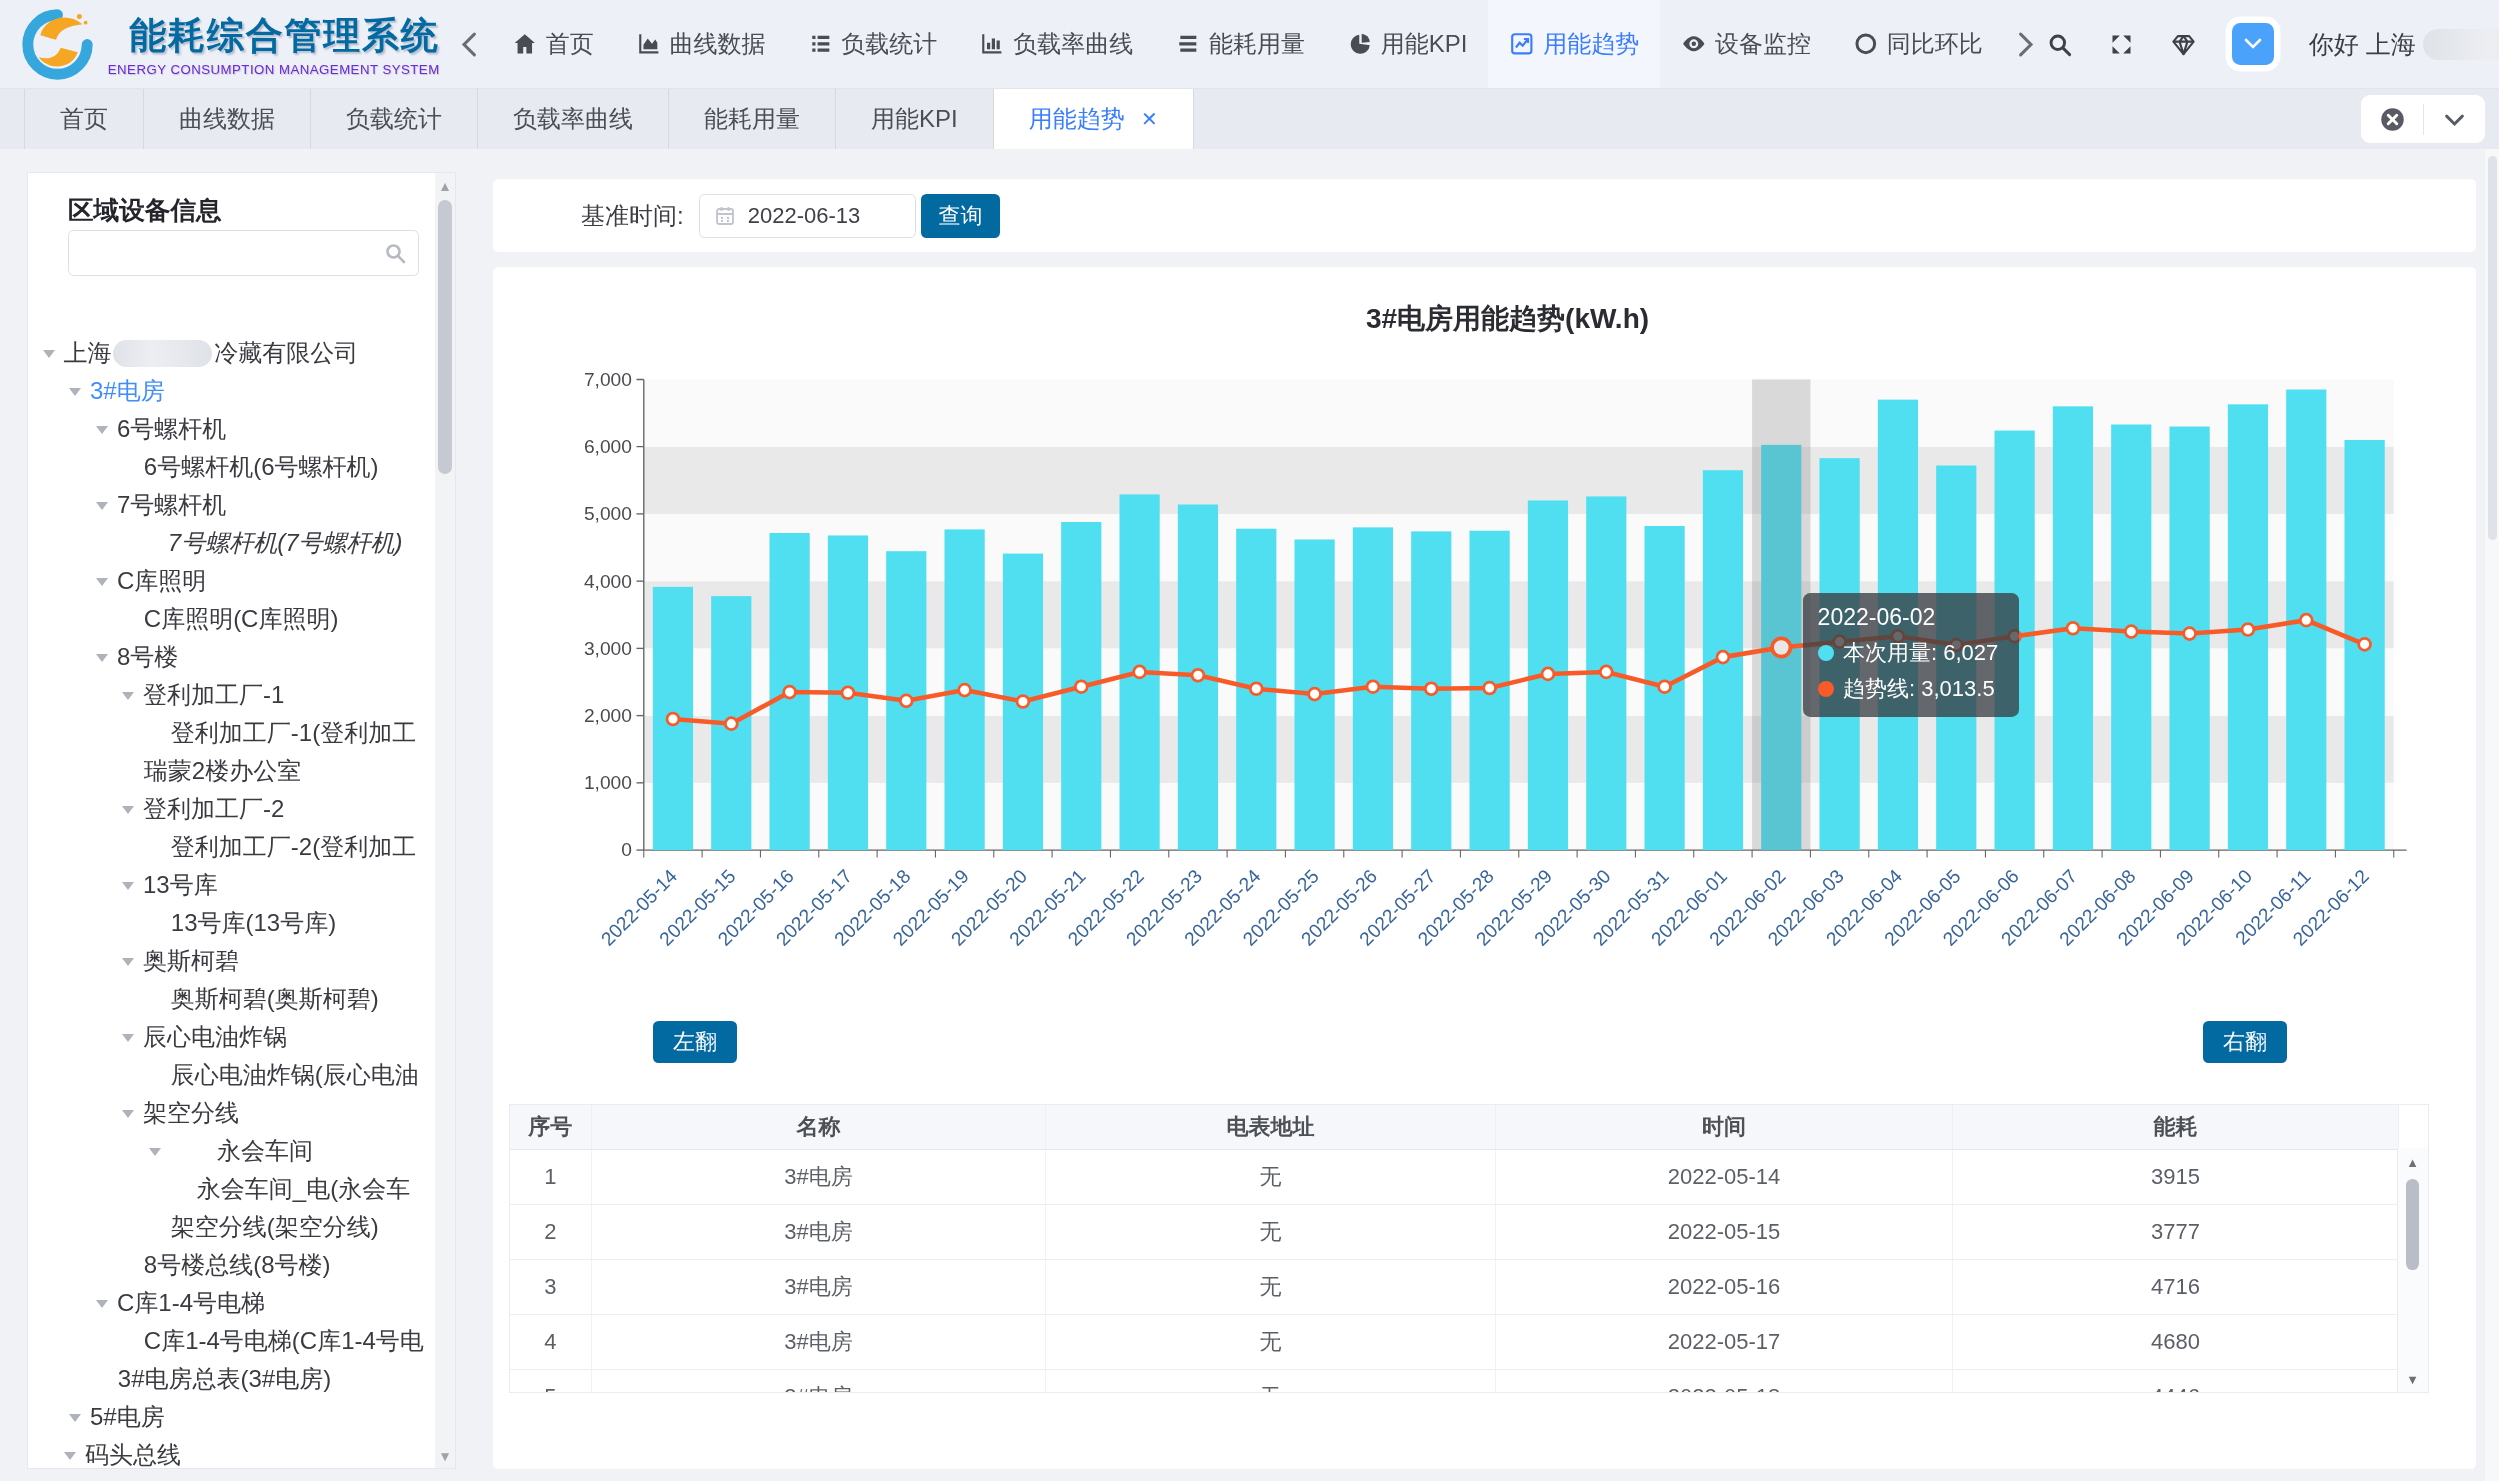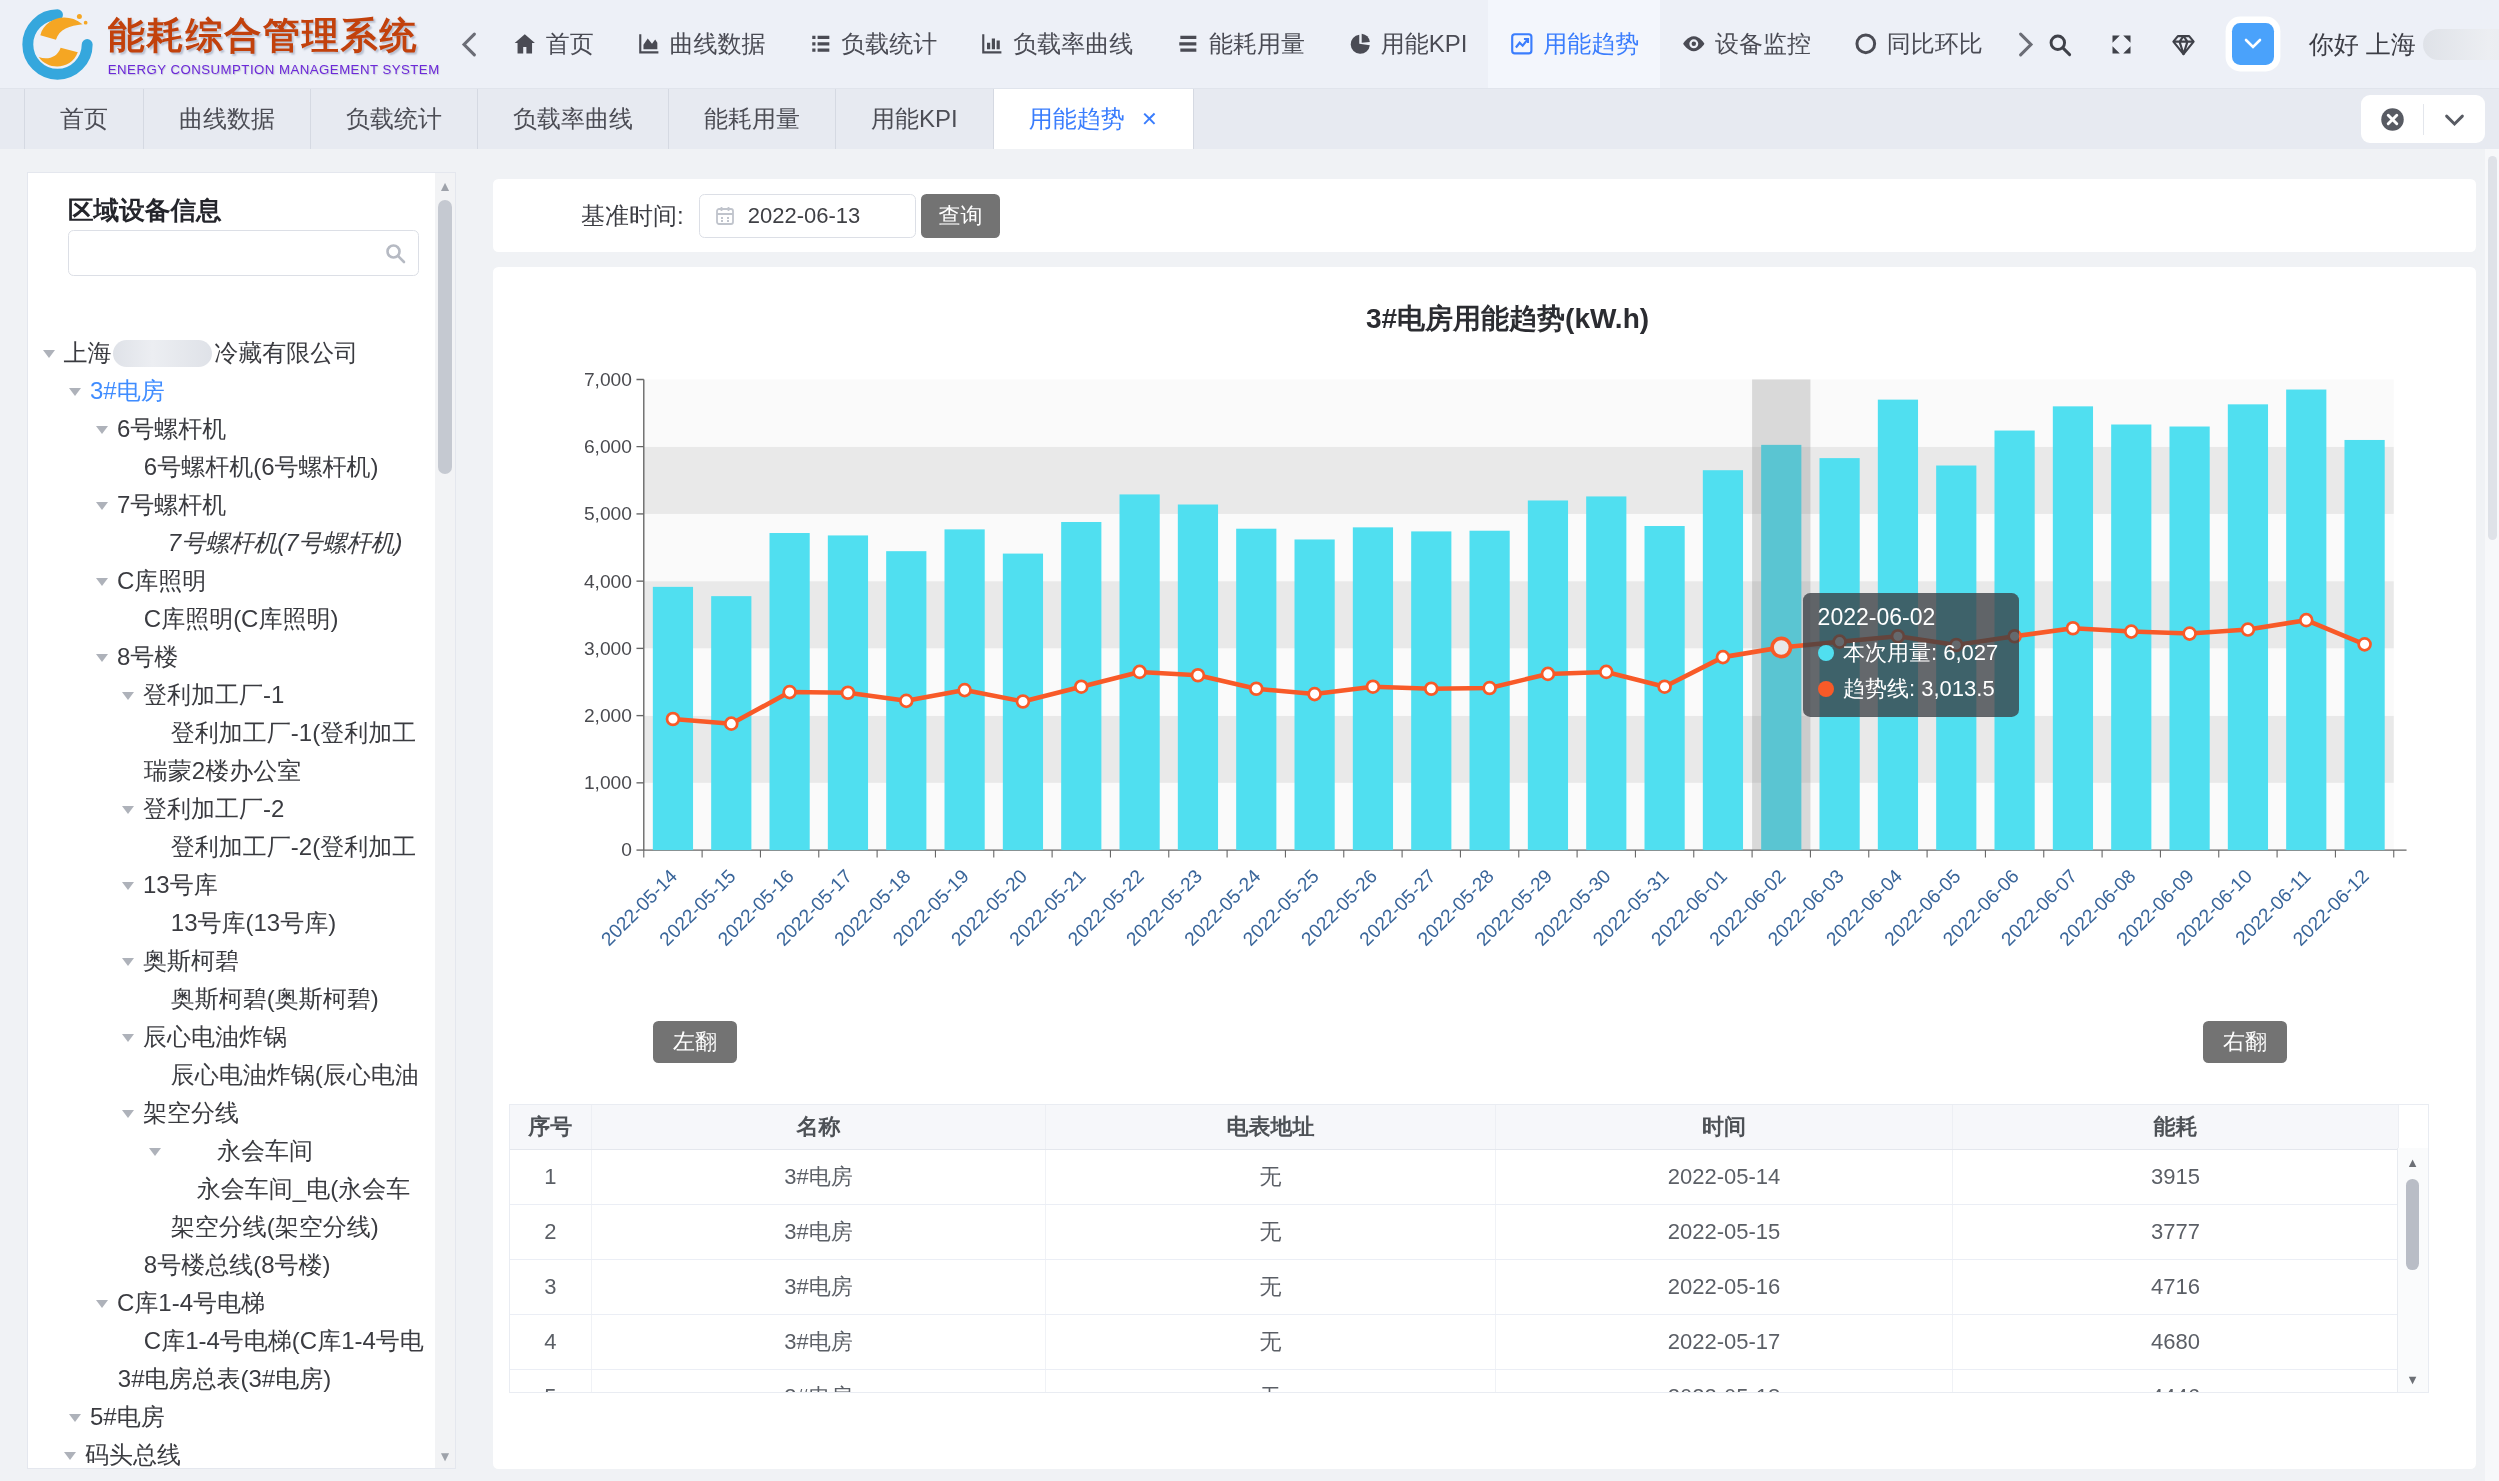--- a/index.html
+++ b/index.html
@@ -6,22 +6,22 @@
   body{width:2500px;height:1482px;overflow:hidden;background:#f0f2f5;
        font-family:"Liberation Sans","DejaVu Sans",sans-serif;color:#333;}
   #root{position:relative;width:2500px;height:1482px;}
 
   
   .navbar{position:absolute;left:0;top:0;width:100%;height:88px;background:#edf0f7;
           border-bottom:0.9px solid #e0e4ec;display:flex;align-items:center;}
   .logo-wrap{display:flex;align-items:center;margin-left:20px;width:429px;flex:0 0 auto;}
   .logo-svg{width:75px;height:75px;flex:0 0 auto;}
   .logo-text{margin-left:12.8px;}
-  .logo-title{font-size:37px;font-weight:bold;color:#c2410c;letter-spacing:1.8px;
-              text-shadow:1.8px 1.8px 1.8px rgba(120,130,160,.45);}
+  .logo-title{font-size:37px;font-weight:bold;color:#0369a1;letter-spacing:1.8px;
+              text-shadow:1.8px 1.8px 1.8px rgba(120,130,160,.45);text-align:right;}
   .logo-sub{font-size:13.2px;color:#6d28d9;letter-spacing:0.5px;margin-top:1.8px;
             text-shadow:0.9px 0.9px 0.9px rgba(120,130,160,.35);}
   .nav-chev{width:31px;height:31px;color:#6b6d76;flex:0 0 auto;margin:0 5.5px;cursor:pointer;}
   .nav-chev svg{width:100%;height:100%;}
   .nav-items{display:flex;align-items:center;height:100%;flex:0 0 auto;}
   .nav-item{display:flex;align-items:center;gap:8.2px;height:100%;padding:0 21px;
             font-size:24px;color:#4a4b54;cursor:pointer;white-space:nowrap;}
   .nav-item .nico{width:25.6px;height:25.6px;display:inline-block;}
   .nav-item .nico svg{width:100%;height:100%;}
   .nav-item.active{background:#f3f6fc;color:#3a7dfd;}
@@ -74,21 +74,21 @@
   
   .panel{position:absolute;background:#fff;border-radius:5.5px;}
   .filter-panel{left:493px;top:179px;width:1983px;height:73px;}
   .f-label{position:absolute;left:88px;top:0;height:73px;display:flex;align-items:center;
            font-size:24px;color:#3c3d43;}
   .date-input{position:absolute;left:206px;top:14.6px;width:217px;height:44px;border:0.9px solid #dcdfe6;
            border-radius:5.5px;display:flex;align-items:center;gap:11px;padding-left:12.8px;box-sizing:border-box;
            font-size:22px;color:#3f4045;background:#fff;cursor:pointer;}
   .date-input .cic{width:24px;height:24px;color:#c0c4cc;}
   .date-input .cic svg{width:100%;height:100%;}
-  .btn{background:#737373;color:#fff;border:none;border-radius:5.5px;font-size:22px;
+  .btn{background:#0369a1;color:#fff;border:none;border-radius:5.5px;font-size:22px;
        font-family:inherit;cursor:pointer;}
   .query-btn{position:absolute;left:428px;top:14.6px;width:79px;height:44px;}
 
   .chart-panel{left:493px;top:267px;width:1983px;height:1202px;overflow:hidden;}
   .chart-title{position:absolute;left:795px;top:33px;width:439px;text-align:center;
                font-size:28px;font-weight:bold;color:#2b2c31;}
   #chart-svg{position:absolute;left:0;top:73px;width:1983px;height:640px;}
   .ylab{font-size:21px;fill:#4a4b50;}
   .xlab{font-size:21px;fill:#39659a;}
 

